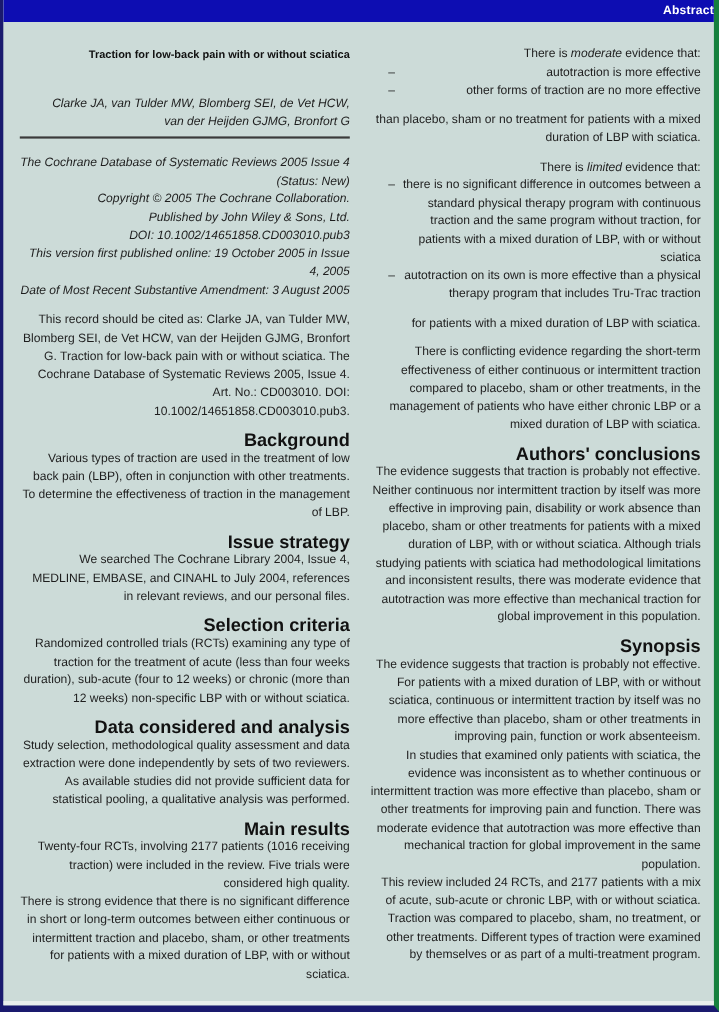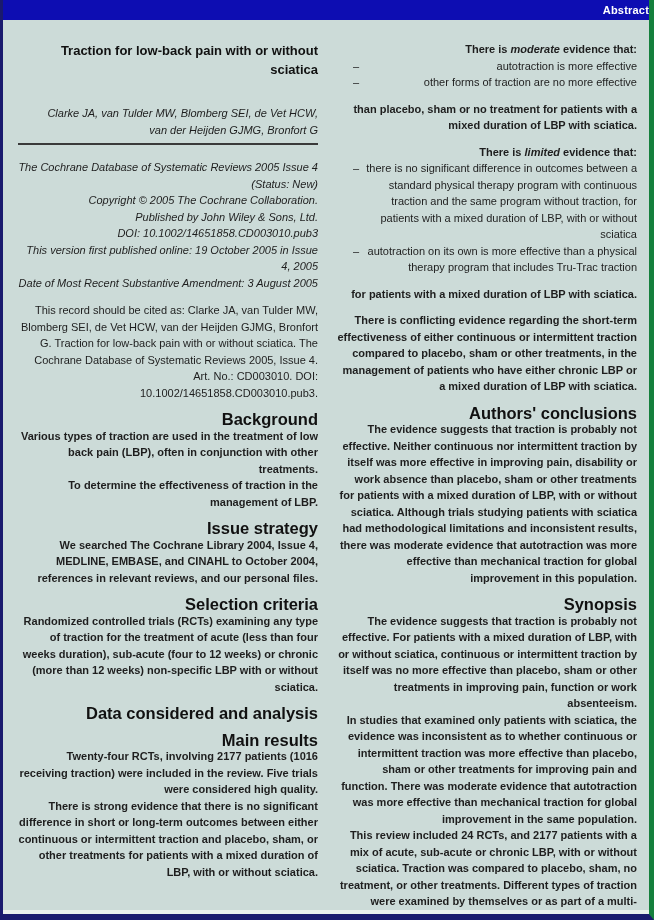--- a/index.html
+++ b/index.html
@@ -34,36 +34,36 @@
     display:flex;
     padding:21px 14px 0 15px;
     gap:19px;
     color:#1e1e1e;
     font-size:11px;
     line-height:16.5px;
     overflow:hidden;
   }
   .col{width:300px;flex:none;}
   .doc-title{
-    font-size:13px;font-weight:bold;line-height:19px;
+    font-size:10px;font-weight:bold;line-height:19px;
     margin:0 0 26px 0;color:#111;
   }
   .authors{
     font-style:italic;
     margin:0 0 5px 16px;
   }
   .author-rule{
     border:0;border-top:2px solid #3a3a3a;
     margin:0 0 14px 0;
   }
   .pubinfo{font-style:italic;margin:0 0 11px 0;}
   .pubinfo div{margin:0;}
   .citation{margin:0 0 4px 0;}
   .sec-h{font-weight:bold;margin:10px 0 0 0;color:#111;}
-  .sec-p{margin:0;font-weight:bold;}
+  .sec-p{margin:0;}
   .block{margin:0 0 10px 0;}
   .li{display:flex;margin:0;}
   .li .dash{width:22px;flex:none;}
   .li .li-text{flex:1;}
   .bottom-strip{
     flex:none;height:4px;background:#e9efec;
   }
   em{font-style:italic;}
 </style>
 </head>
@@ -94,26 +94,27 @@
       </div>
 
       <p class="citation">This record should be cited as: Clarke JA, van Tulder MW, Blomberg SEI, de Vet HCW, van der Heijden GJMG, Bronfort G. Traction for low-back pain with or without sciatica. The Cochrane Database of Systematic Reviews 2005, Issue 4. Art. No.: CD003010. DOI: 10.1002/14651858.CD003010.pub3.</p>
 
       <h2 class="sec-h">Background</h2>
       <p class="sec-p">Various types of traction are used in the treatment of low back pain (LBP), often in conjunction with other treatments.</p>
 
       <p class="sec-p">To determine the effectiveness of traction in the management of LBP.</p>
 
       <h2 class="sec-h">Issue strategy</h2>
-      <p class="sec-p">We searched The Cochrane Library 2004, Issue 4, MEDLINE, EMBASE, and CINAHL to October 2004, references in relevant reviews, and our personal files.</p>
+      <p class="sec-p">We searched The Cochrane Library 2004, Issue 4, MEDLINE, EMBASE, and CINAHL to July 2004, references in relevant reviews, and our personal files.</p>
 
       <h2 class="sec-h">Selection criteria</h2>
       <p class="sec-p">Randomized controlled trials (RCTs) examining any type of traction for the treatment of acute (less than four weeks duration), sub-acute (four to 12 weeks) or chronic (more than 12 weeks) non-specific LBP with or without sciatica.</p>
 
       <h2 class="sec-h">Data considered and analysis</h2>
+      <p class="sec-p">Study selection, methodological quality assessment and data extraction were done independently by sets of two reviewers. As available studies did not provide sufficient data for statistical pooling, a qualitative analysis was performed.</p>
 
       <h2 class="sec-h">Main results</h2>
       <p class="sec-p">Twenty-four RCTs, involving 2177 patients (1016 receiving traction) were included in the review. Five trials were considered high quality.</p>
       <p class="sec-p">There is strong evidence that there is no significant difference in short or long-term outcomes between either continuous or intermittent traction and placebo, sham, or other treatments for patients with a mixed duration of LBP, with or without sciatica.</p>
 
     </div>
 
     <div class="col">
 
       <p class="sec-p"><span>There is </span><em>moderate</em><span> evidence that:</span></p>

